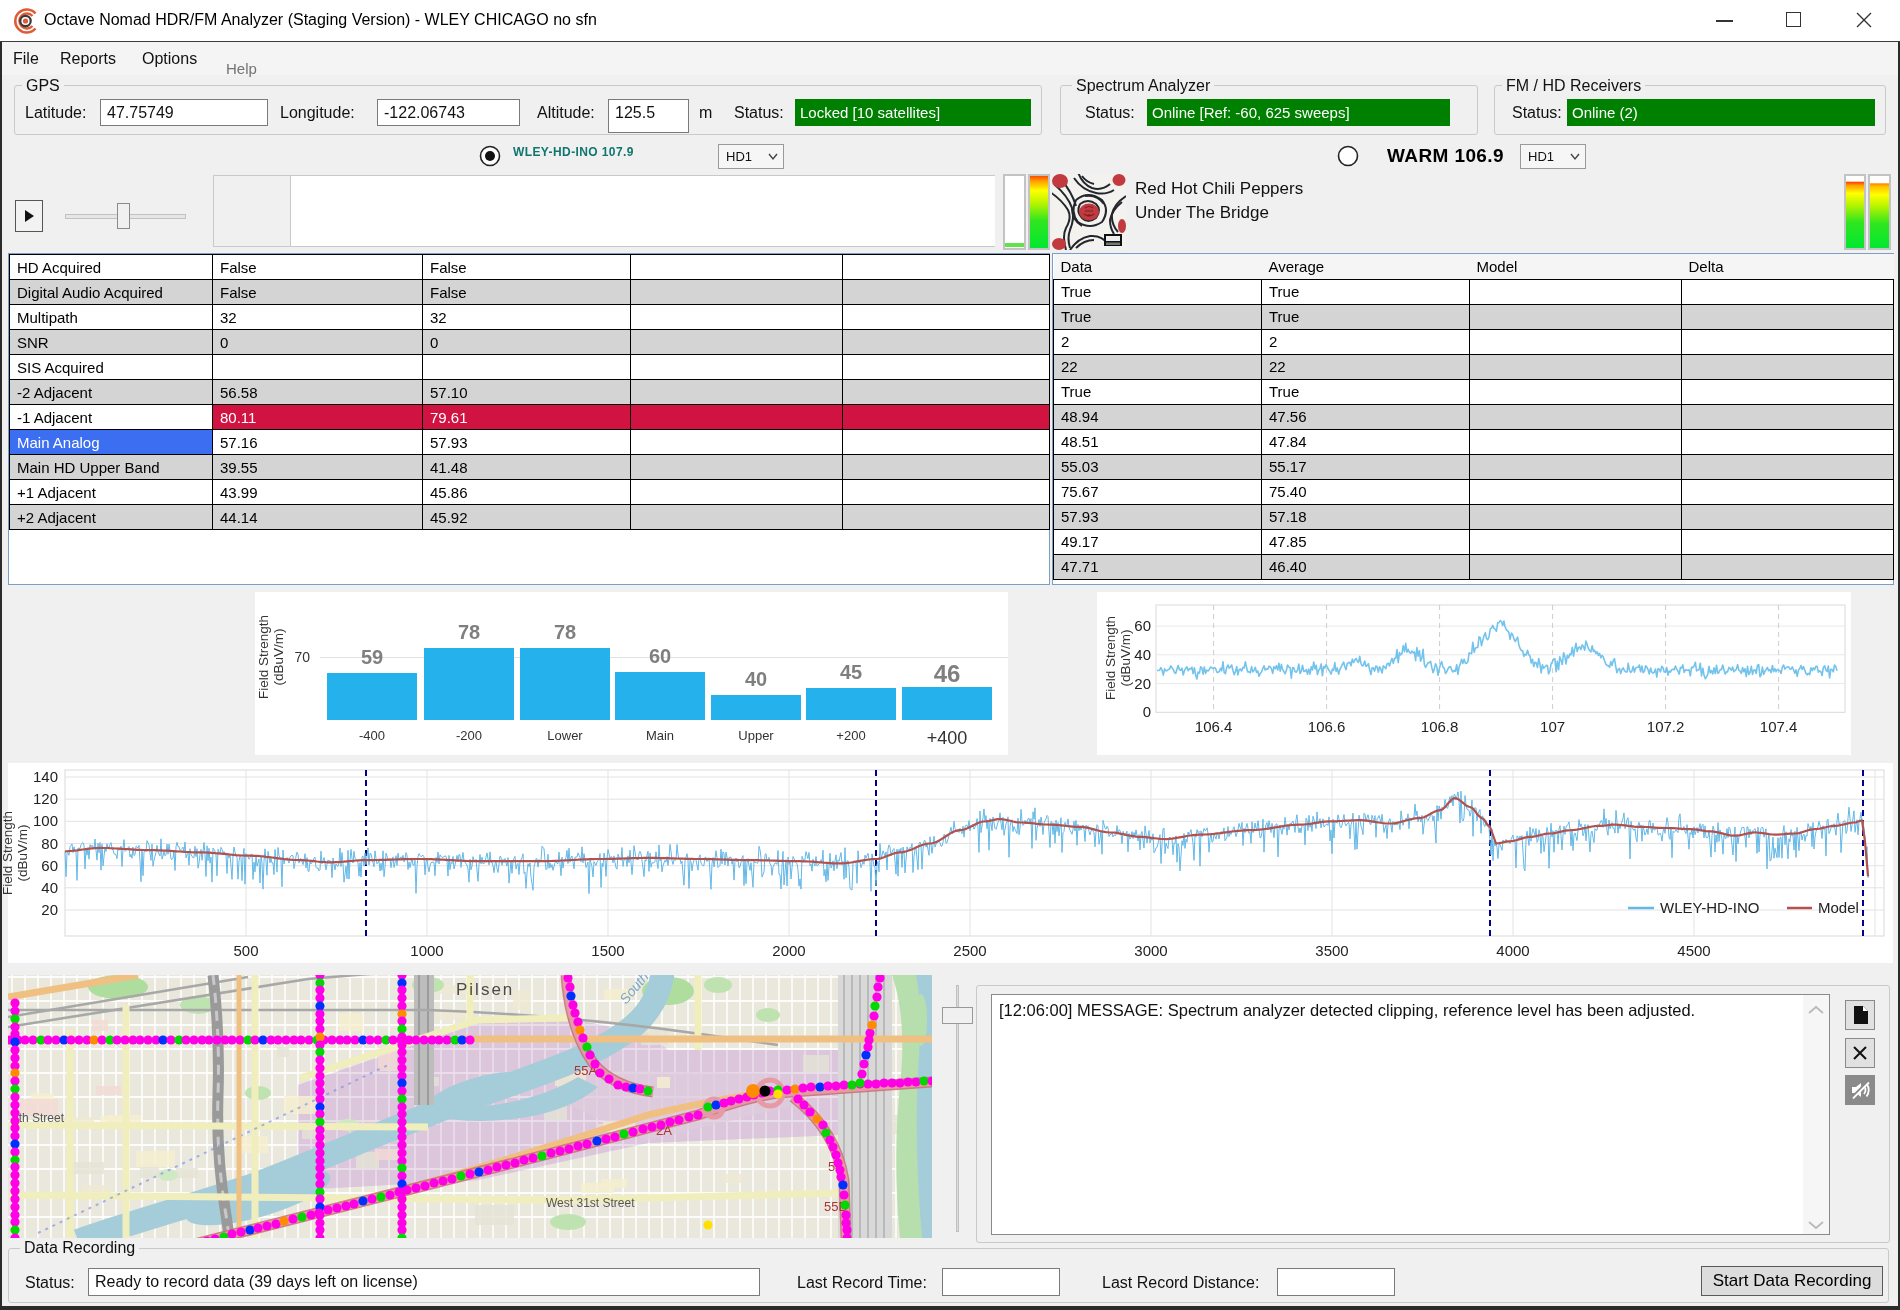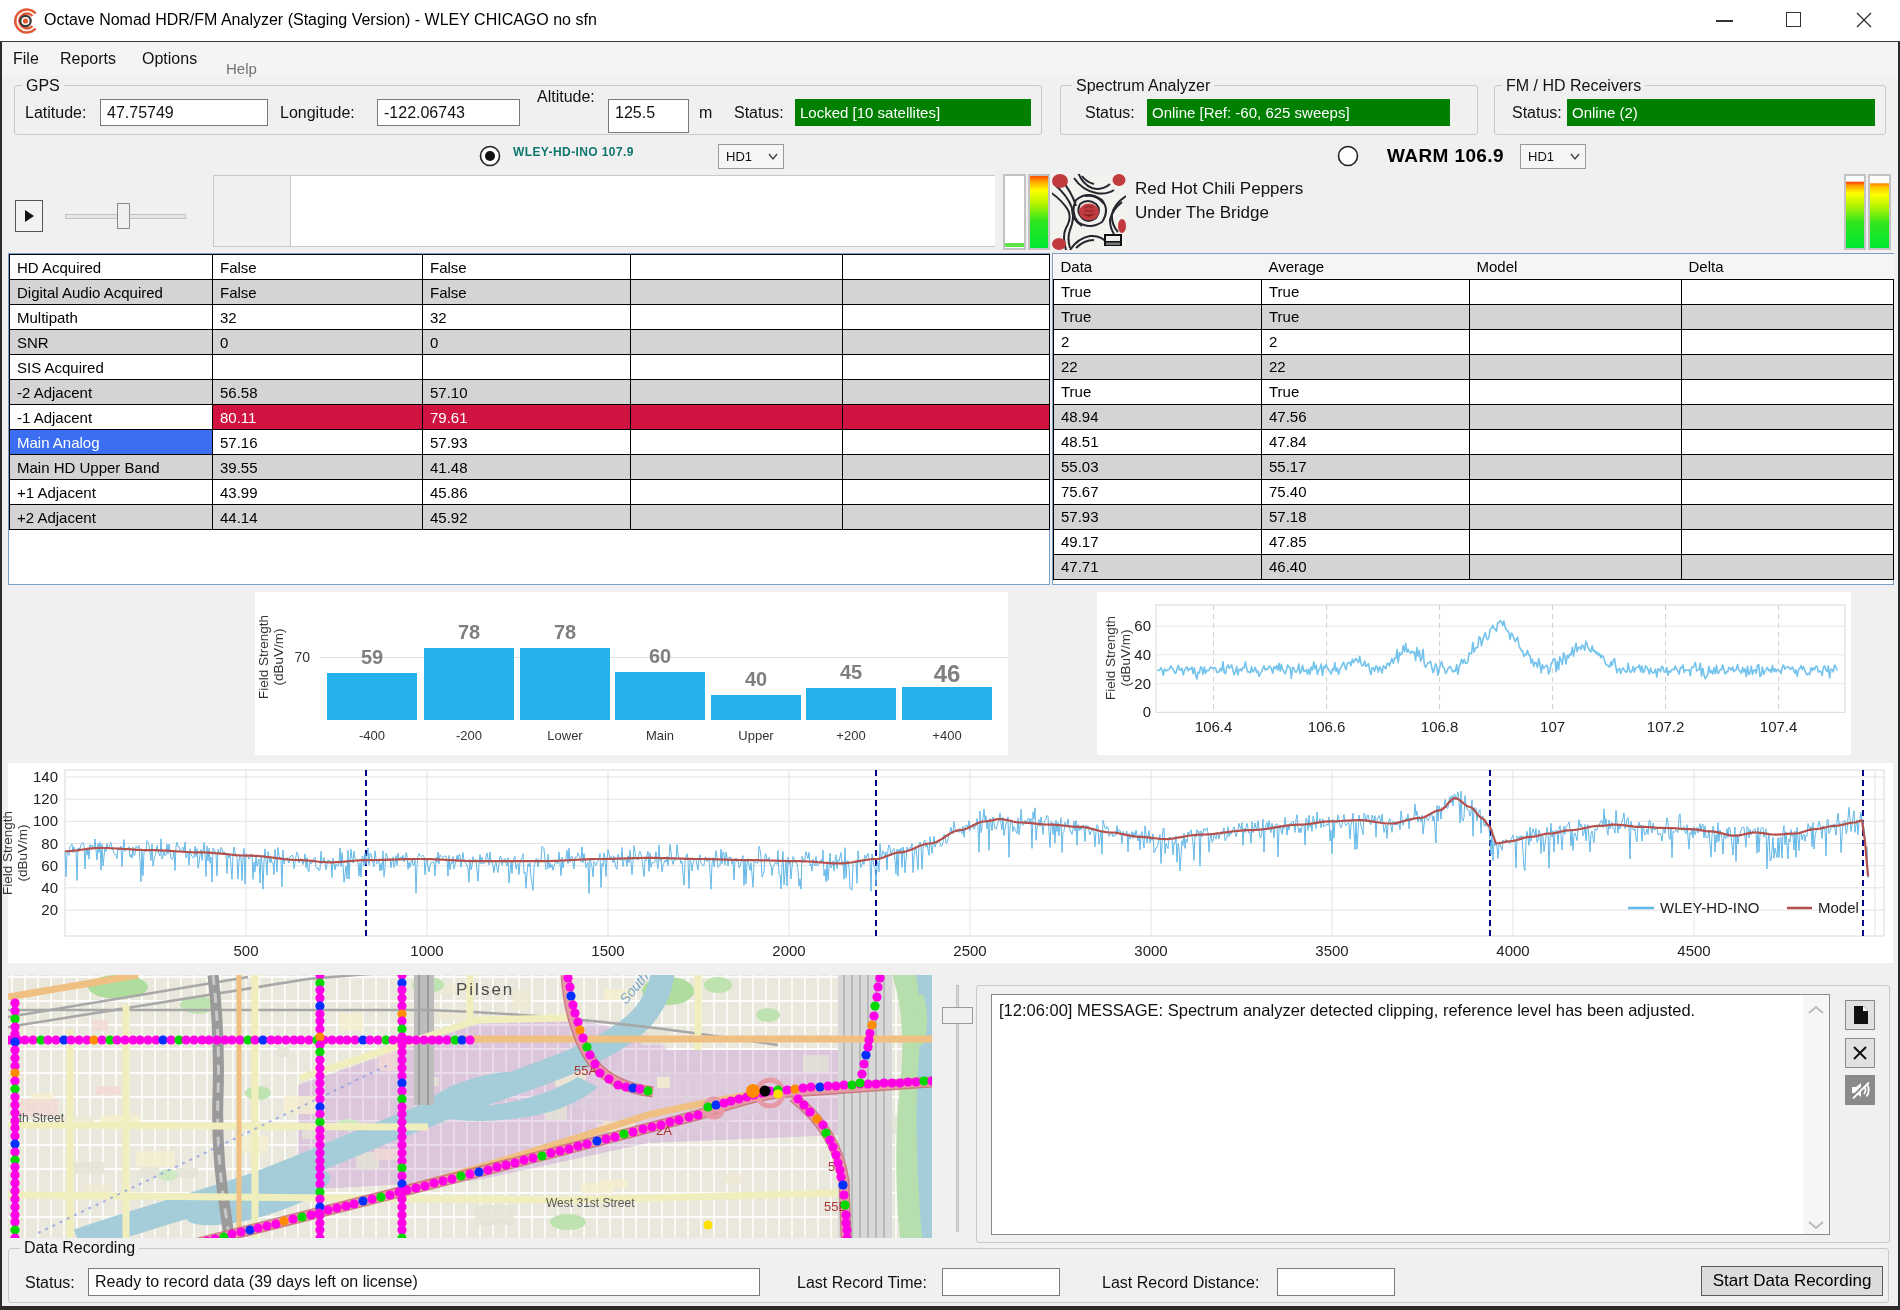--- a/index.html
+++ b/index.html
@@ -41,21 +41,21 @@
 <div class="abs" style="left:60px;top:50px;font-size:16px;color:#111">Reports</div>
 <div class="abs" style="left:142px;top:50px;font-size:16px;color:#111">Options</div>
 <div class="abs" style="left:226px;top:60px;font-size:15px;color:#737373">Help</div>
 
 <div class="gb" style="left:14px;top:85px;width:1028px;height:50px"></div>
 <div class="gbl" style="left:22px;top:78px">GPS</div>
 <div class="lbl" style="left:25px;top:104px">Latitude:</div>
 <div class="inp" style="left:100px;top:99px;width:168px;height:27px">47.75749</div>
 <div class="lbl" style="left:280px;top:104px">Longitude:</div>
 <div class="inp" style="left:377px;top:99px;width:143px;height:27px">-122.06743</div>
-<div class="lbl" style="left:537px;top:88px">Altitude:</div>
+<div class="lbl" style="left:537px;top:104px">Altitude:</div>
 <div class="inp" style="left:608px;top:99px;width:81px;height:34px">125.5</div>
 <div class="lbl" style="left:699px;top:104px">m</div>
 <div class="lbl" style="left:734px;top:104px">Status:</div>
 <div class="grn" style="left:795px;top:99px;width:236px;height:27px">Locked [10 satellites]</div>
 
 <div class="gb" style="left:1060px;top:85px;width:418px;height:50px"></div>
 <div class="gbl" style="left:1072px;top:78px">Spectrum Analyzer</div>
 <div class="lbl" style="left:1085px;top:104px">Status:</div>
 <div class="grn" style="left:1147px;top:99px;width:303px;height:27px">Online [Ref: -60, 625 sweeps]</div>
 
@@ -334,21 +334,21 @@
 <div class="abs" style="left:615px;top:645px;width:90px;text-align:center;font-size:20px;font-weight:bold;color:#7f7f7f">60</div>
 <div class="abs" style="left:615px;top:728px;width:90px;text-align:center;font-size:13px;color:#333">Main</div>
 <div class="abs" style="left:711px;top:695px;width:90px;height:25px;background:#25b1ec"></div>
 <div class="abs" style="left:711px;top:668px;width:90px;text-align:center;font-size:20px;font-weight:bold;color:#7f7f7f">40</div>
 <div class="abs" style="left:711px;top:728px;width:90px;text-align:center;font-size:13px;color:#333">Upper</div>
 <div class="abs" style="left:806px;top:688px;width:90px;height:32px;background:#25b1ec"></div>
 <div class="abs" style="left:806px;top:661px;width:90px;text-align:center;font-size:20px;font-weight:bold;color:#7f7f7f">45</div>
 <div class="abs" style="left:806px;top:728px;width:90px;text-align:center;font-size:13px;color:#333">+200</div>
 <div class="abs" style="left:902px;top:687px;width:90px;height:33px;background:#25b1ec"></div>
 <div class="abs" style="left:902px;top:660px;width:90px;text-align:center;font-size:24px;font-weight:bold;color:#7f7f7f">46</div>
-<div class="abs" style="left:902px;top:728px;width:90px;text-align:center;font-size:13px;color:#333">+400</div>
+<div class="abs" style="left:902px;top:728px;width:90px;text-align:center;font-size:18px;color:#333">+400</div>
 <div class="abs" style="left:1097px;top:592px;width:754px;height:163px;background:#fff"></div>
 <svg class="abs" style="left:1097px;top:592px" width="754" height="163" viewBox="0 0 754 163">
     <rect x="59" y="13" width="689" height="107.3" fill="#fff" stroke="#d9d9d9"></rect>
     <line x1="59" y1="91.6" x2="748" y2="91.6" stroke="#e8e8e8"></line>
     <line x1="59" y1="62.8" x2="748" y2="62.8" stroke="#e8e8e8"></line>
     <line x1="59" y1="34.1" x2="748" y2="34.1" stroke="#e8e8e8"></line>
     <line x1="116.6" y1="13" x2="116.6" y2="120.3" stroke="#cdcdcd" stroke-dasharray="5,4"></line>
     <text x="116.6" y="140" font-size="15" fill="#222" text-anchor="middle">106.4</text>
     <line x1="229.6" y1="13" x2="229.6" y2="120.3" stroke="#cdcdcd" stroke-dasharray="5,4"></line>
     <text x="229.6" y="140" font-size="15" fill="#222" text-anchor="middle">106.6</text>

